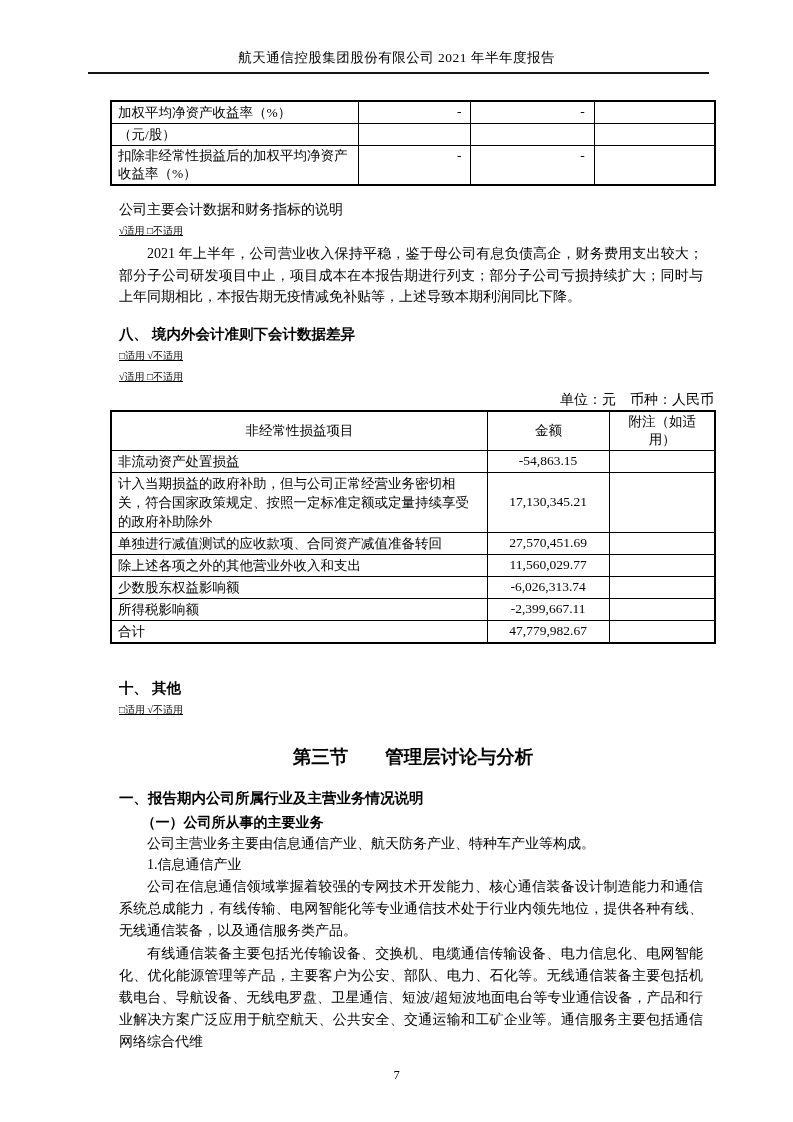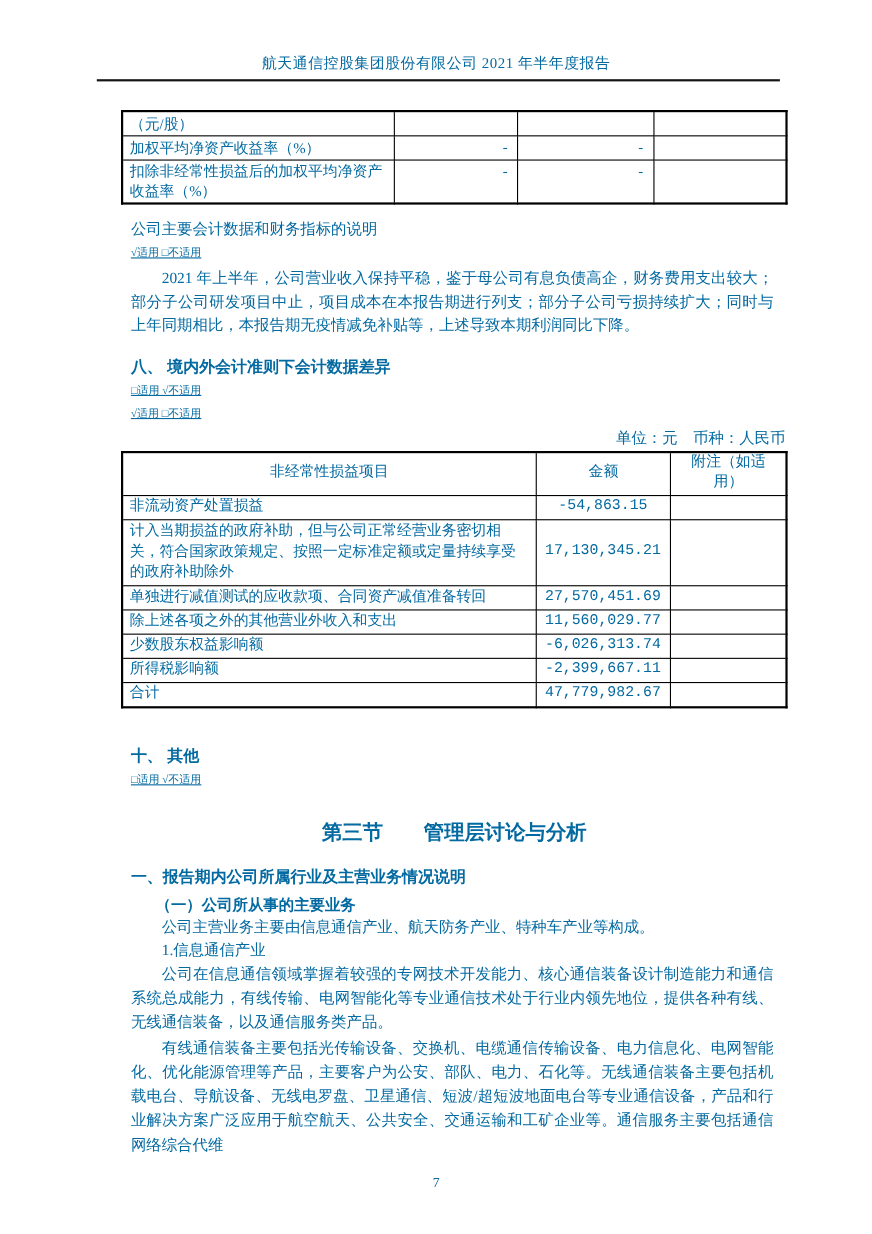--- a/index.html
+++ b/index.html
@@ -1,21 +1,21 @@
 <!DOCTYPE html>
 <html><head>
 <meta charset="utf-8">
 <style>
   html, body { margin:0; padding:0; background:#ffffff; }
   .page {
     position: relative;
     width: 793px;
     height: 1122px;
     background: #ffffff;
-    color: #0369a1;
+    color: #000000;
     font-family: "Liberation Serif", "DejaVu Serif", serif;
     overflow: hidden;
     margin: 0 auto;
   }
   
   .doc-title {
     padding-top: 49px;
     text-align: center;
     font-size: 13.5px;
     line-height: 17px;
@@ -37,21 +37,21 @@
     font-weight: normal;
     line-height: 18px;
     padding: 1px 6px;
     overflow: hidden;
   }
   .indicators-table { margin-top: 26px; }
   .indicators-table td { height: 19px; }
   .indicators-table .item-cell { text-align: left; }
   .indicators-table .val-cell { text-align: right; padding-right: 9px; vertical-align: top; }
 
-  .nonrec-table { margin-top: 2px; font-family: Liberation Mono, monospace; }
+  .nonrec-table { margin-top: 2px; }
   .nonrec-table th { text-align: center; }
   .nonrec-table .item-cell { text-align: left; line-height: 19px; }
   .nonrec-table .amount-cell {
     text-align: center;
     padding-right: 7px;
     vertical-align: middle;
   }
 
   .body-line {
     font-size: 14px;
@@ -133,29 +133,29 @@
 
     <table class="doc-table indicators-table">
       <colgroup>
         <col style="width:41%">
           <col style="width:18.6%">
           <col style="width:20.4%">
           <col style="width:20%">
       </colgroup>
       <tbody>
         <tr>
+          <td class="item-cell">加权平均净资产收益率（%）</td>
+          <td class="val-cell">-</td>
+          <td class="val-cell">-</td>
+          <td class="val-cell"></td>
+        </tr>
+        <tr>
           <td class="item-cell">（元/股）</td>
           <td class="val-cell"></td>
           <td class="val-cell"></td>
-          <td class="val-cell"></td>
-        </tr>
-        <tr>
-          <td class="item-cell">加权平均净资产收益率（%）</td>
-          <td class="val-cell">-</td>
-          <td class="val-cell">-</td>
           <td class="val-cell"></td>
         </tr>
         <tr>
           <td class="item-cell">扣除非经常性损益后的加权平均净资产收益率（%）</td>
           <td class="val-cell">-</td>
           <td class="val-cell">-</td>
           <td class="val-cell"></td>
         </tr>
       </tbody>
     </table>

